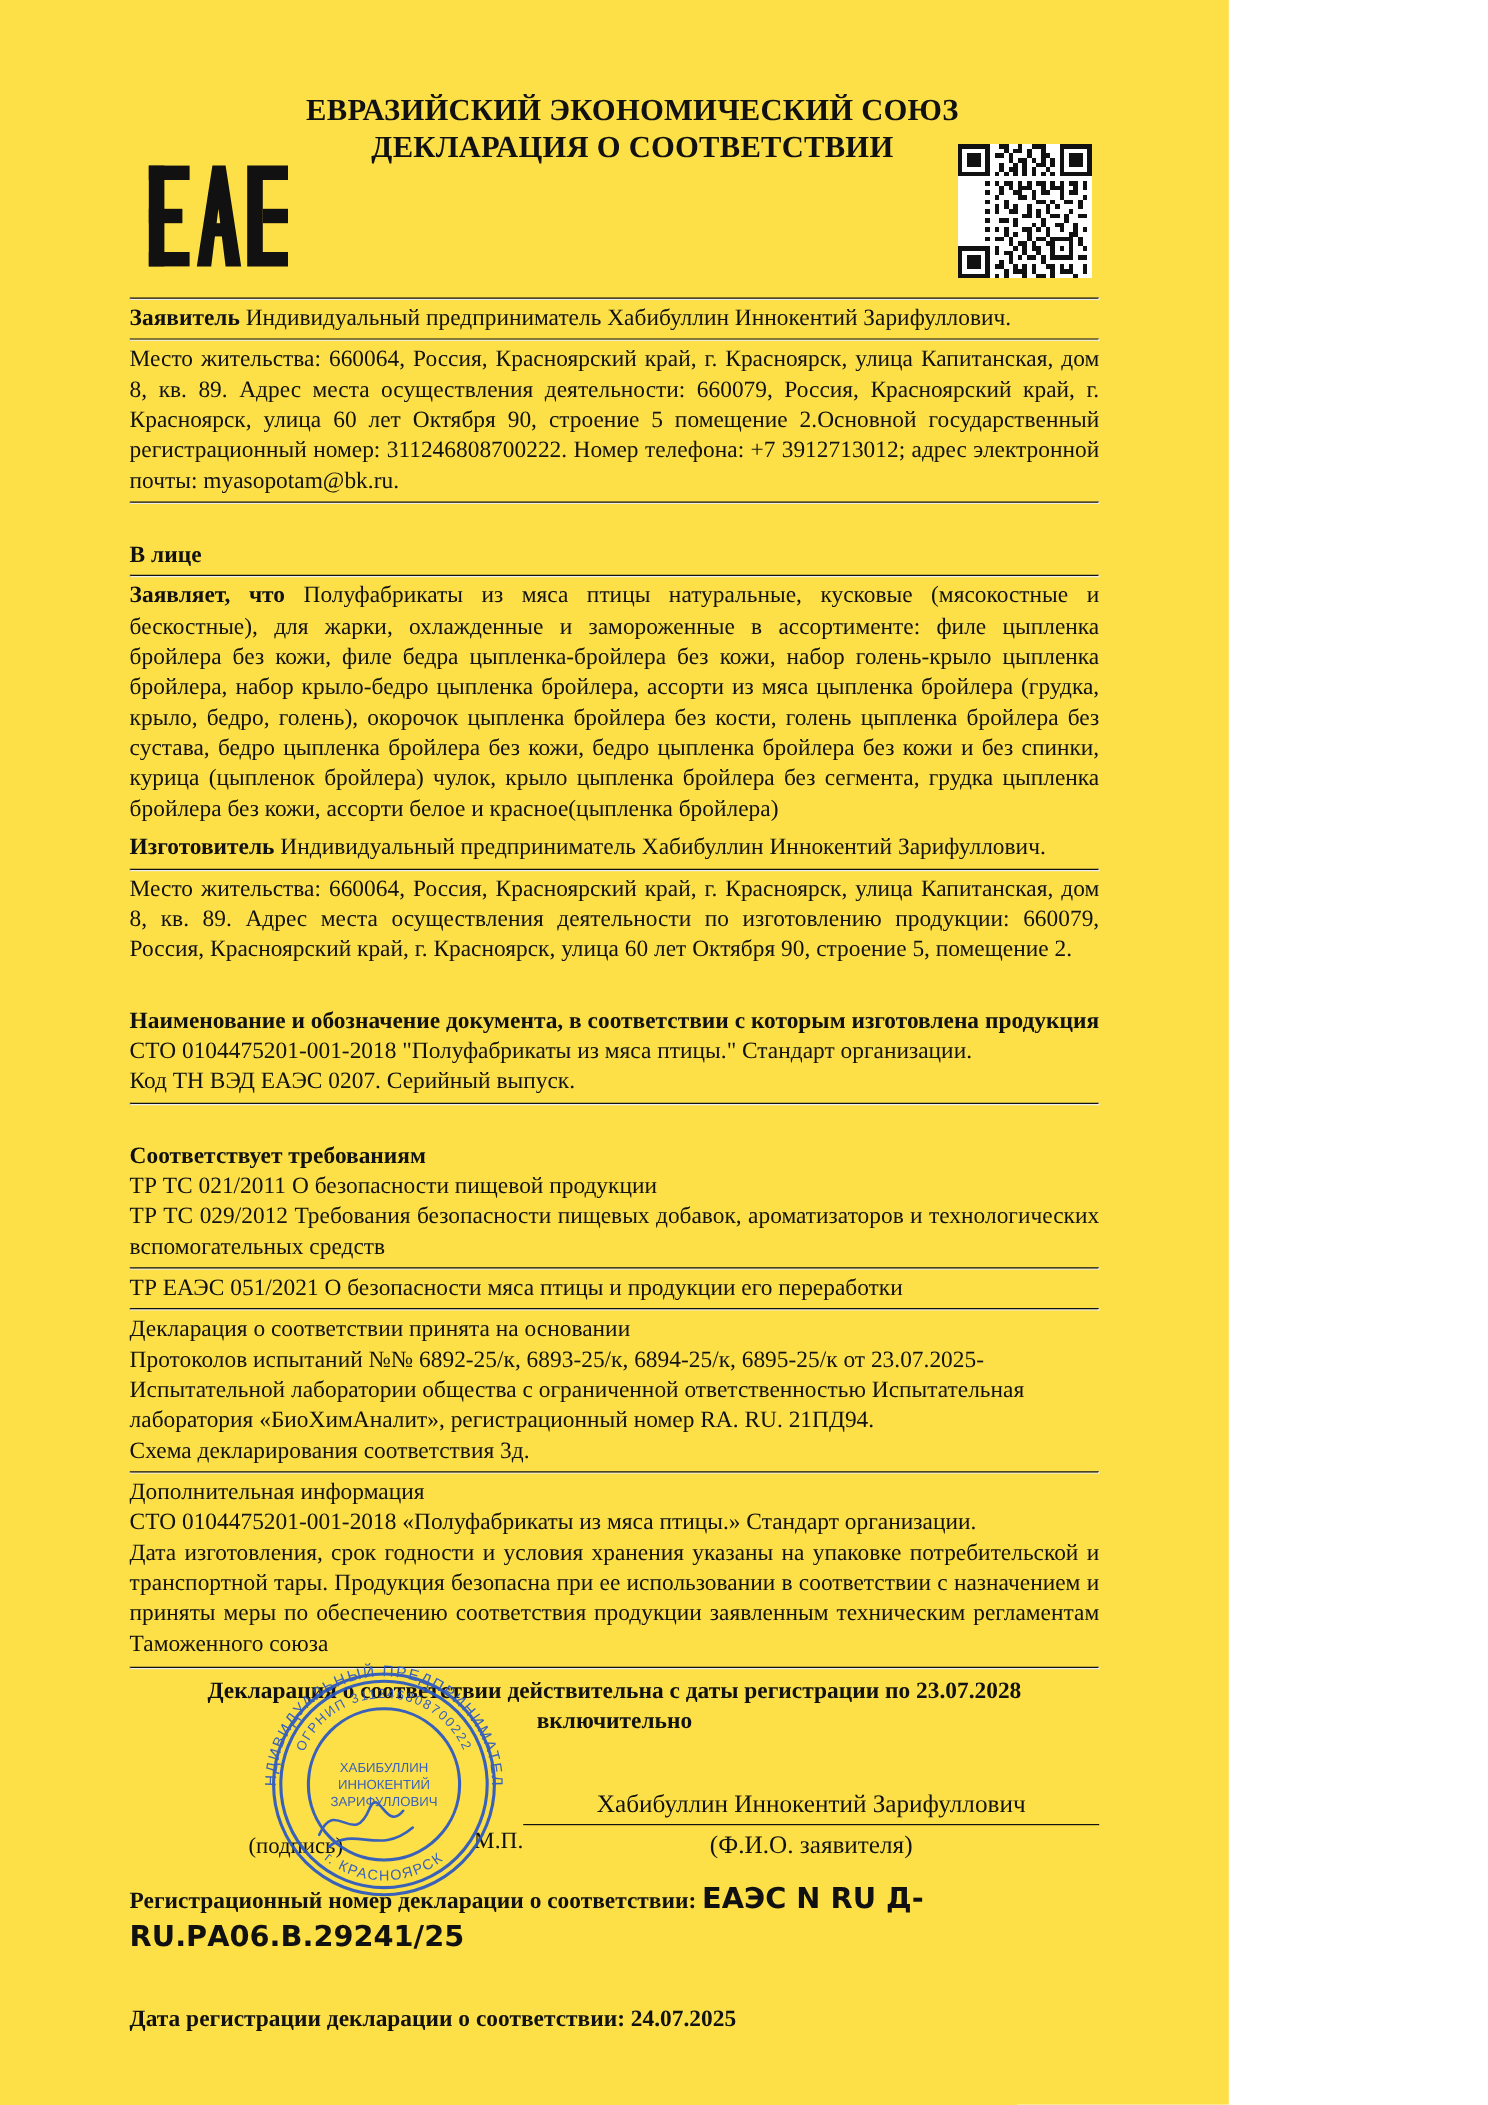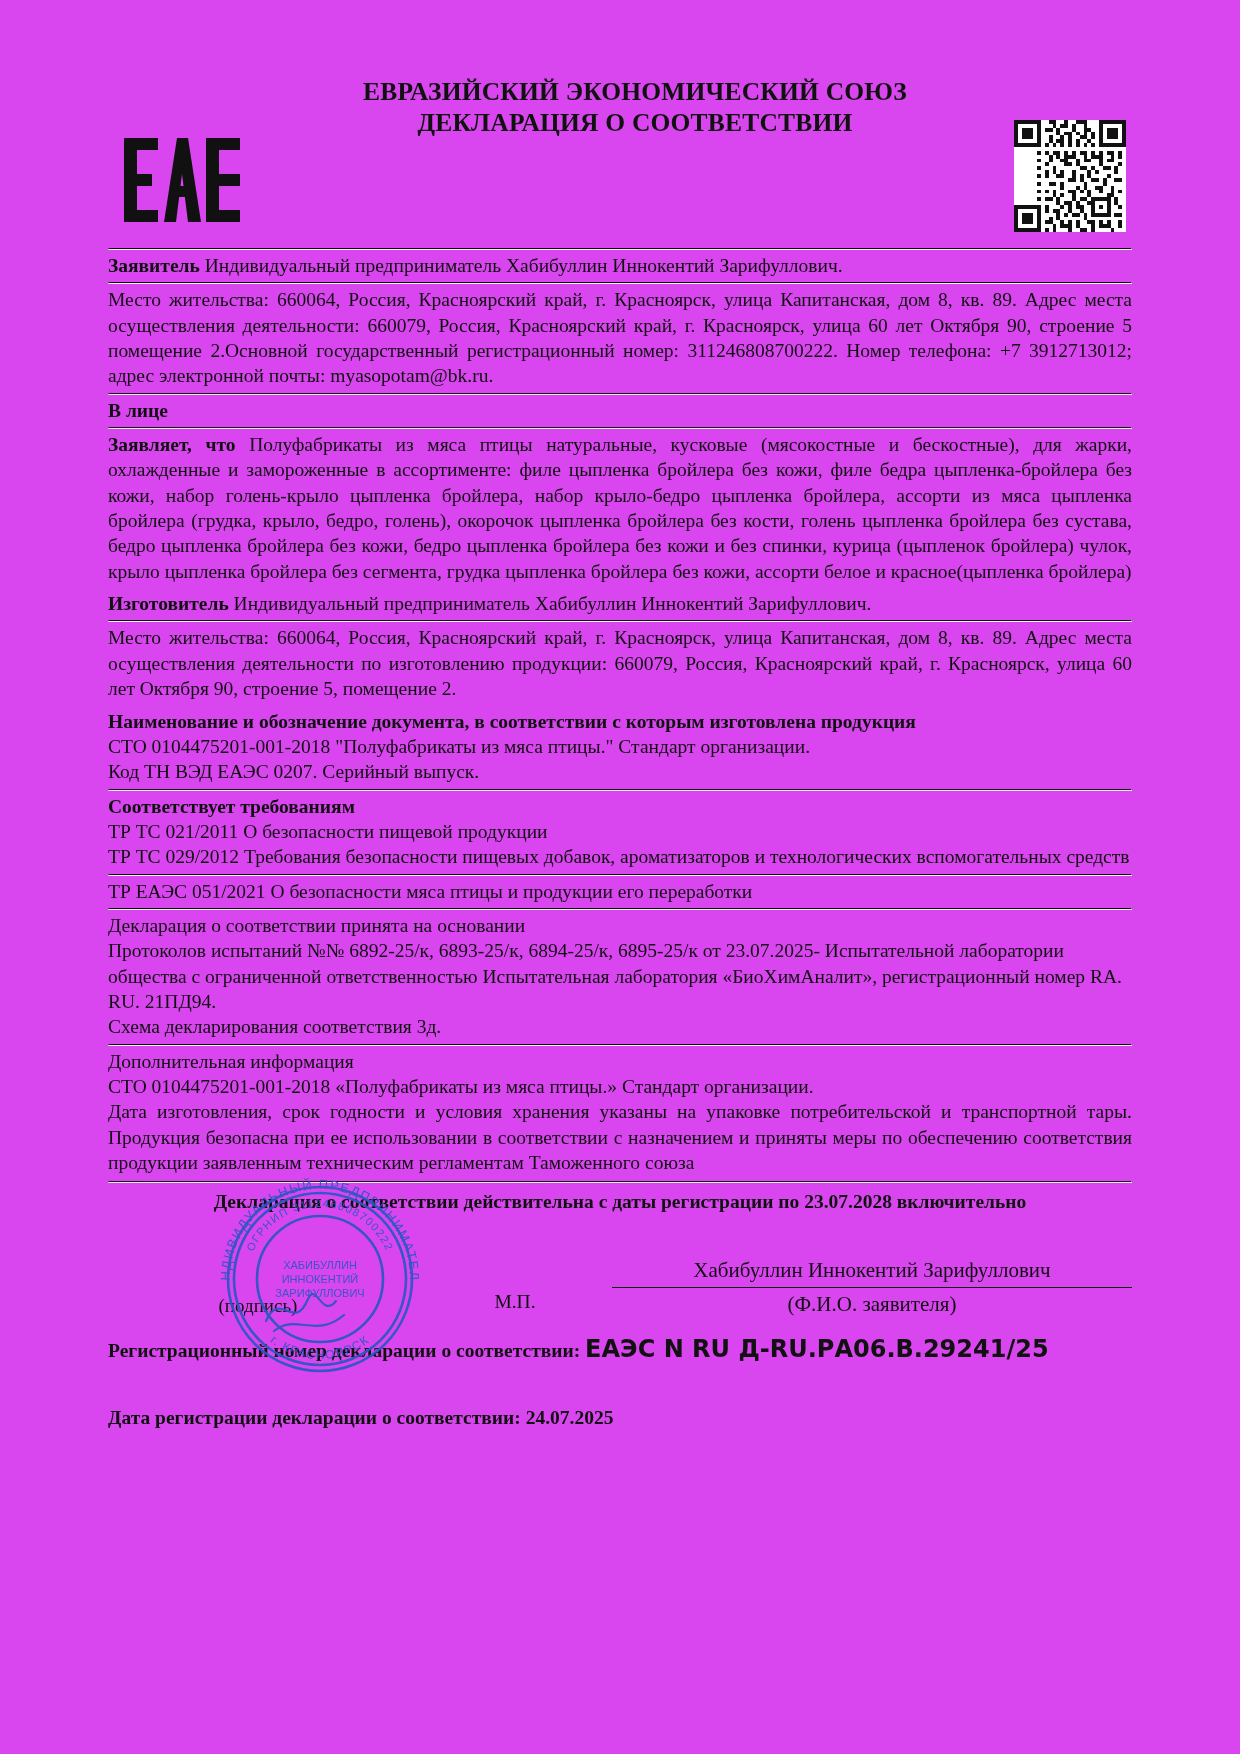--- a/index.html
+++ b/index.html
@@ -6,25 +6,25 @@
     margin: 0;
     padding: 0;
     background: #ffffff;
   }
   body {
     font-family: "Liberation Serif", serif;
     color: #111111;
   }
   .page {
     position: relative;
-    width: 1240px;
+    width: 1024px;
     height: 1754px;
     box-sizing: border-box;
     padding: 76px 108px 40px 108px;
-    background: #d946ef;
+    background: #fde047;
     overflow: hidden;
   }
   
   .header {
     position: relative;
     height: 172px;
   }
   .header-title {
     text-align: center;
     font-weight: bold;
@@ -62,21 +62,21 @@
   }
   .block {
     padding: 3px 0 4px 0;
   }
   .para {
     text-align: justify;
     text-justify: inter-word;
     margin: 0;
   }
   .para.nj { text-align: left; }
-  b, .b { font-weight: bold; }
+  b, .b { font-weight: bold; margin-top: 27px; }
   .inline-label { font-weight: bold; }
 
   
   .sig-wrap {
     position: relative;
     margin-top: 2px;
   }
   .valid-line {
     font-weight: bold;
     font-size: 19.5px;

